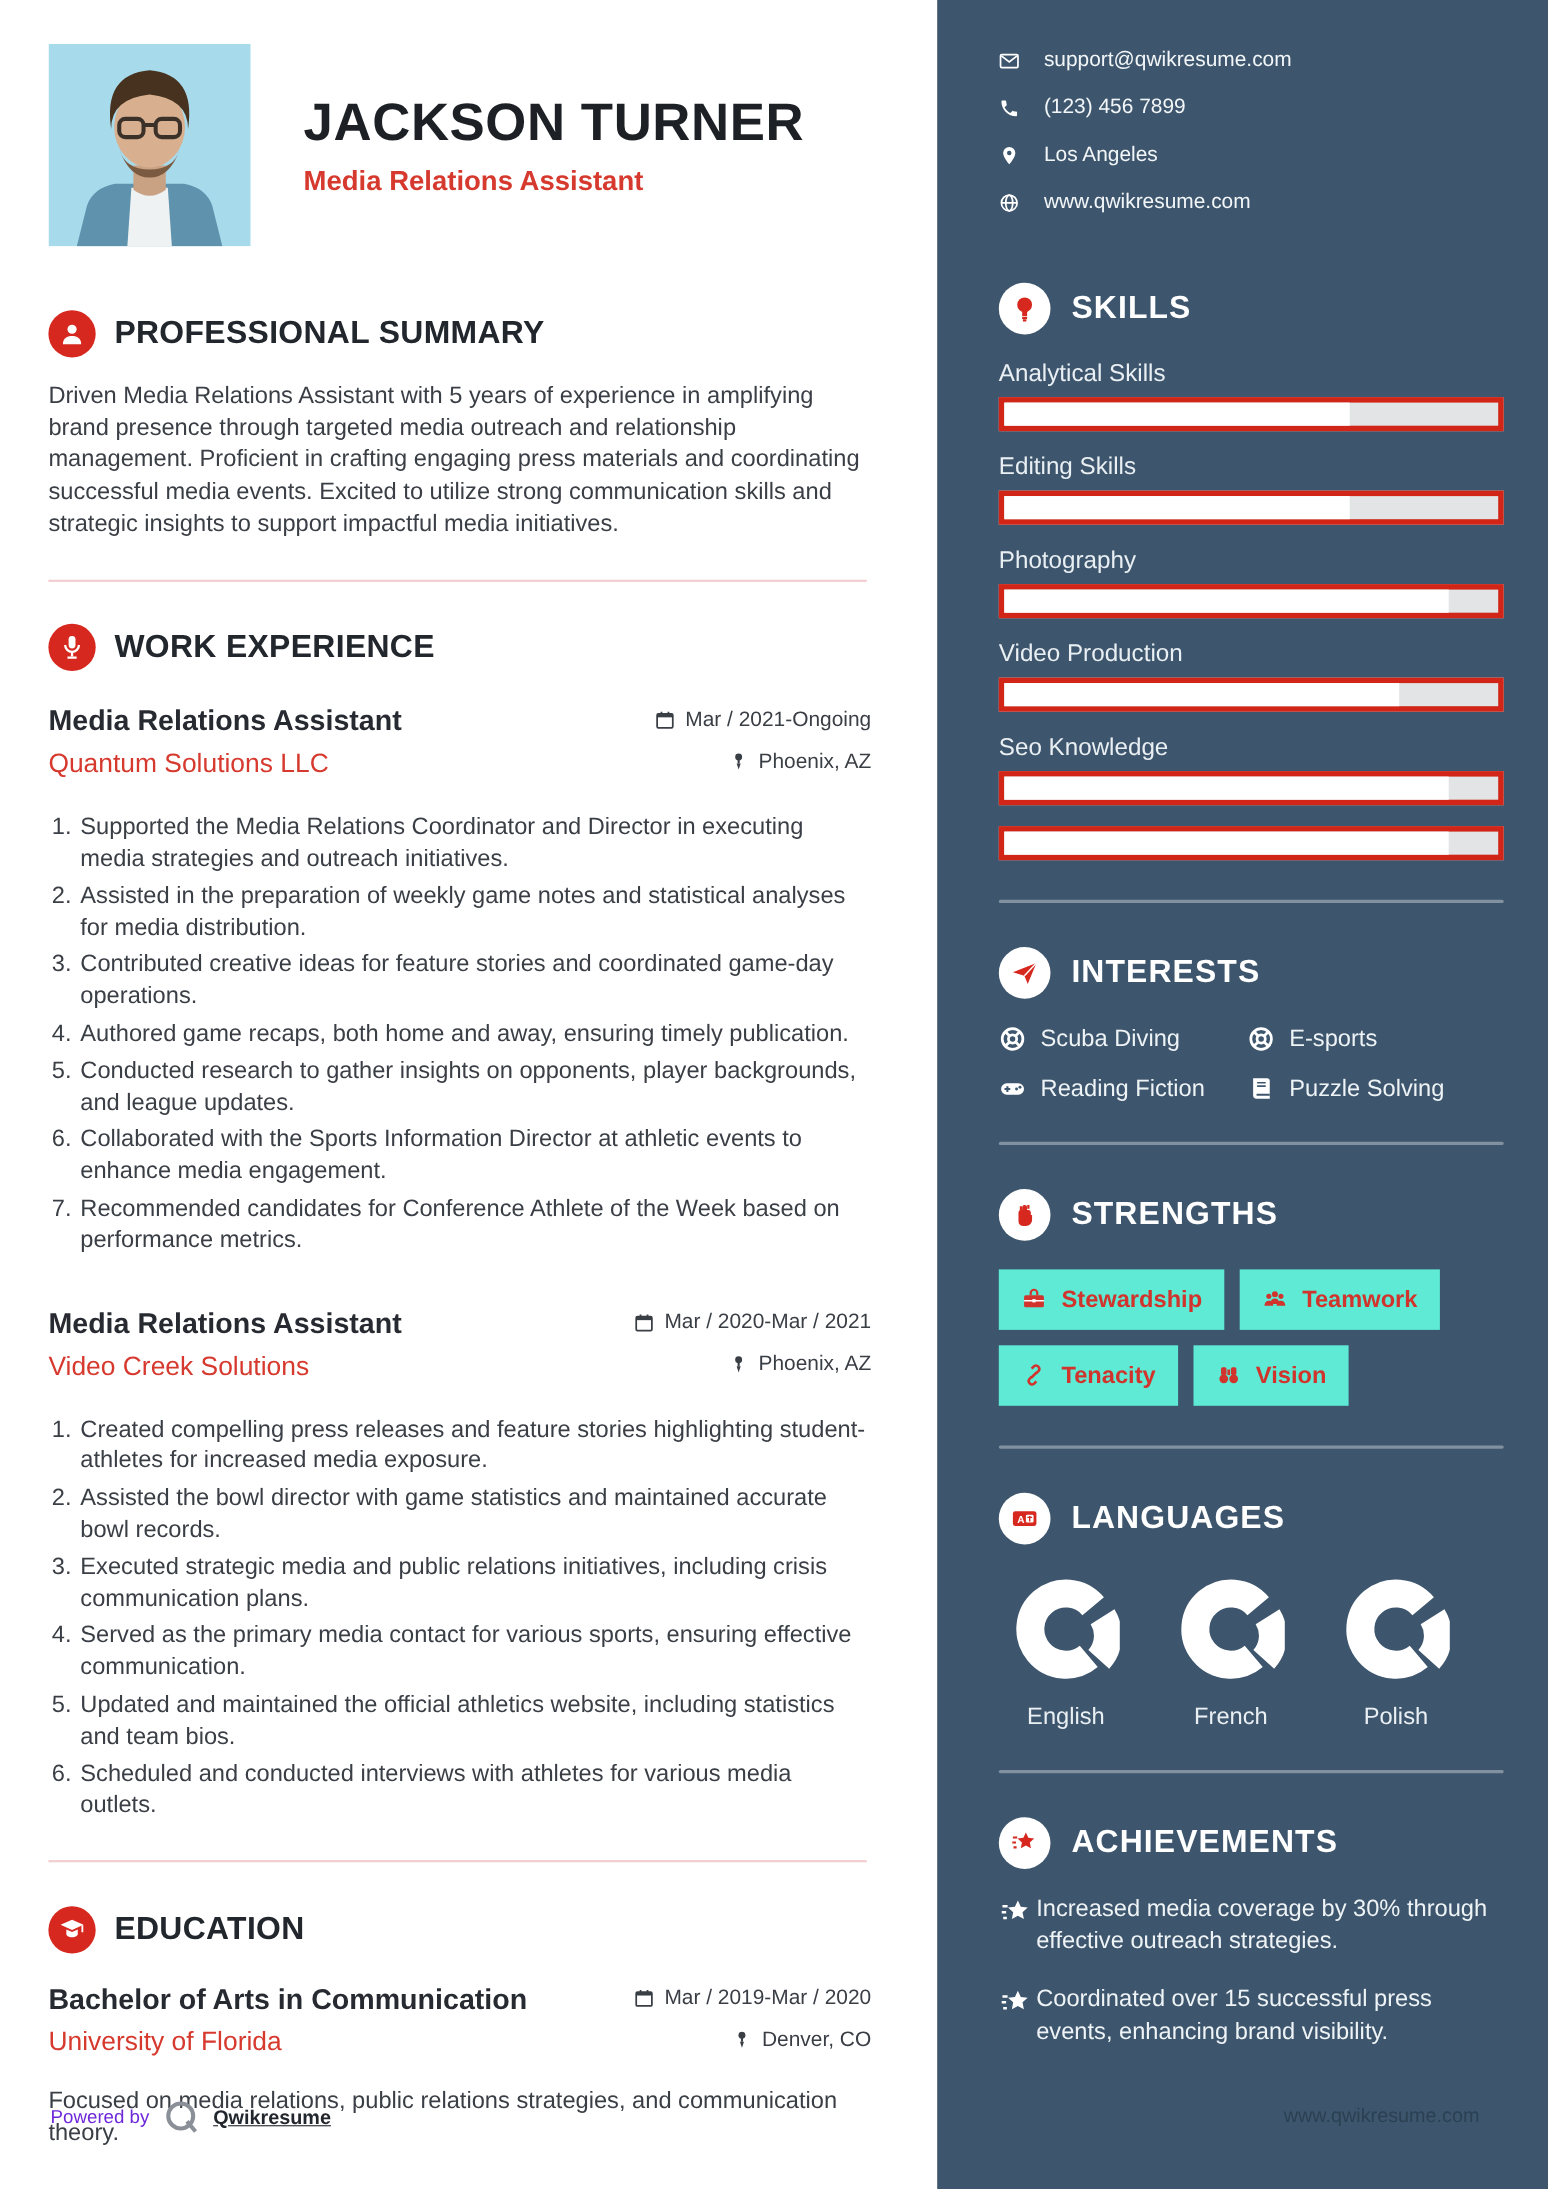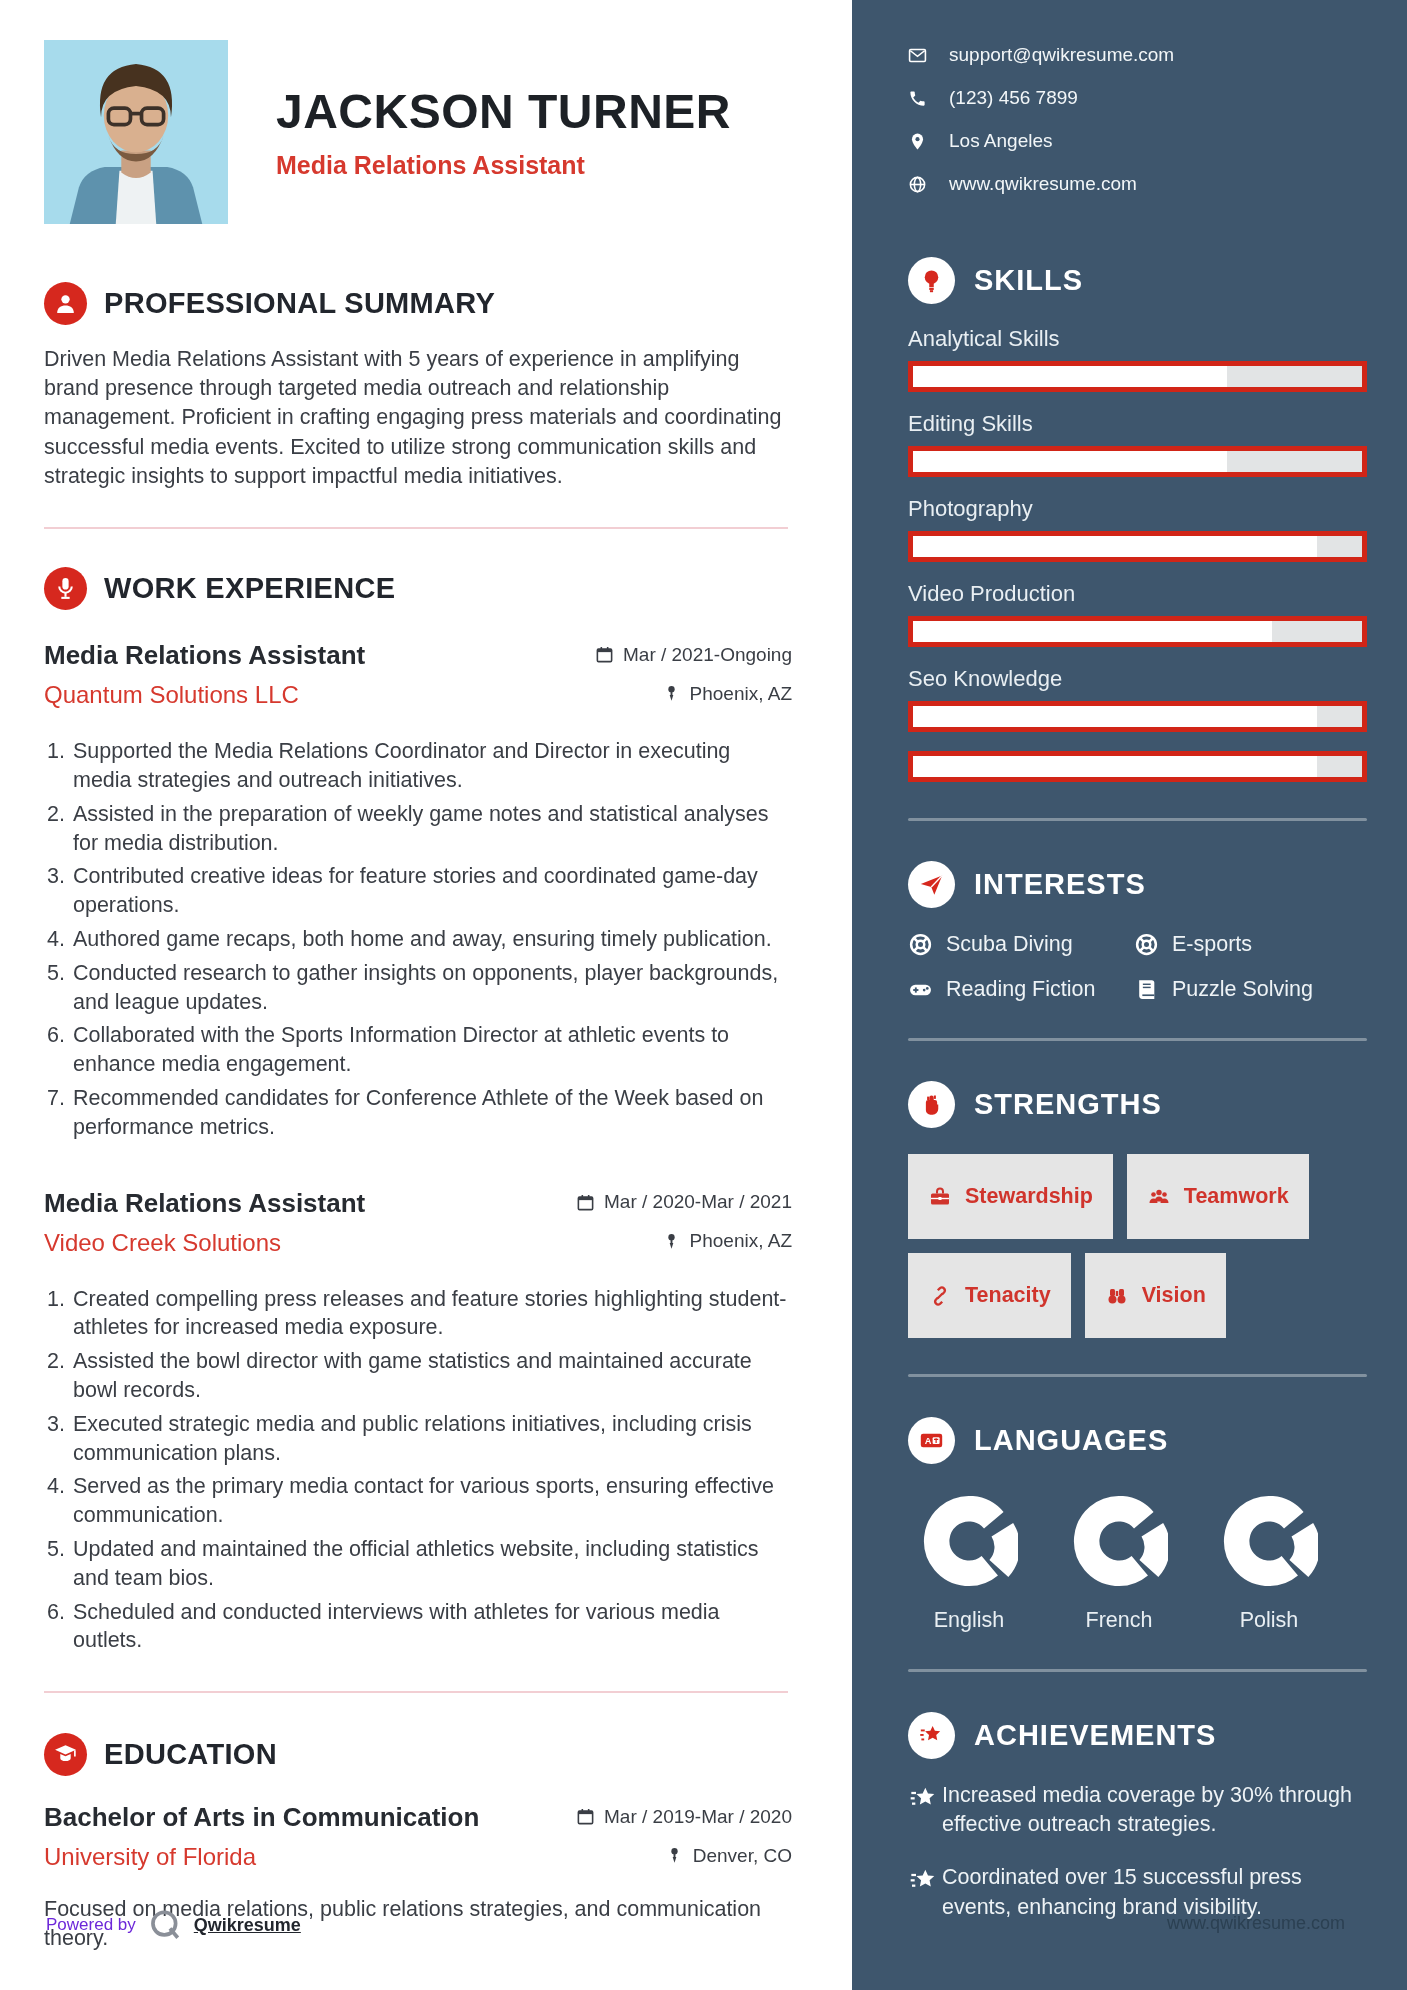--- a/index.html
+++ b/index.html
@@ -65,21 +65,21 @@
   .bar-fill { height:100%; background:#ffffff; }
 
   .side-divider { height:3px; background:#92a0ab; border-radius:3px; opacity:.8; border:none; margin:36px 0 0; }
 
   .interests-sec, .strengths-sec, .langs-sec, .ach-sec { margin-top:40px; }
   .interest-grid { display:grid; grid-template-columns:226px 1fr; row-gap:20px; margin-top:24px; }
   .interest-item { display:flex; align-items:flex-end; gap:13px; font-size:21.5px; color:#eef3f6; }
   .interest-item svg { width:25px; height:25px; flex:0 0 25px; }
 
   .badges { display:flex; flex-wrap:wrap; gap:14px; margin-top:26px; max-width:440px; }
-  .badge { display:inline-flex; align-items:center; gap:13px; background:#e5e5e5; color:#d0342c; padding:30px 20px; font-size:21.5px; font-weight:bold; }
+  .badge { display:inline-flex; gap:13px; background:#5eead4; color:#d0342c; padding:15px 20px; font-size:21.5px; font-weight:bold; }
   .badge svg { width:24px; height:24px; }
 
   .lang-row { display:flex; gap:28px; margin-top:28px; }
   .lang { width:122px; text-align:center; }
   .donut svg { width:98px; height:98px; display:block; margin:0 auto; }
   .lang-label { margin-top:18px; font-size:21.5px; color:#e9eff3; }
 
   .ach-item { display:flex; align-items:flex-start; gap:2px; margin-bottom:24px; font-size:21.5px; line-height:1.36; color:#eef3f6; }
   .ach-item svg { width:32px; height:32px; flex:0 0 32px; margin-top:2px; }
 

